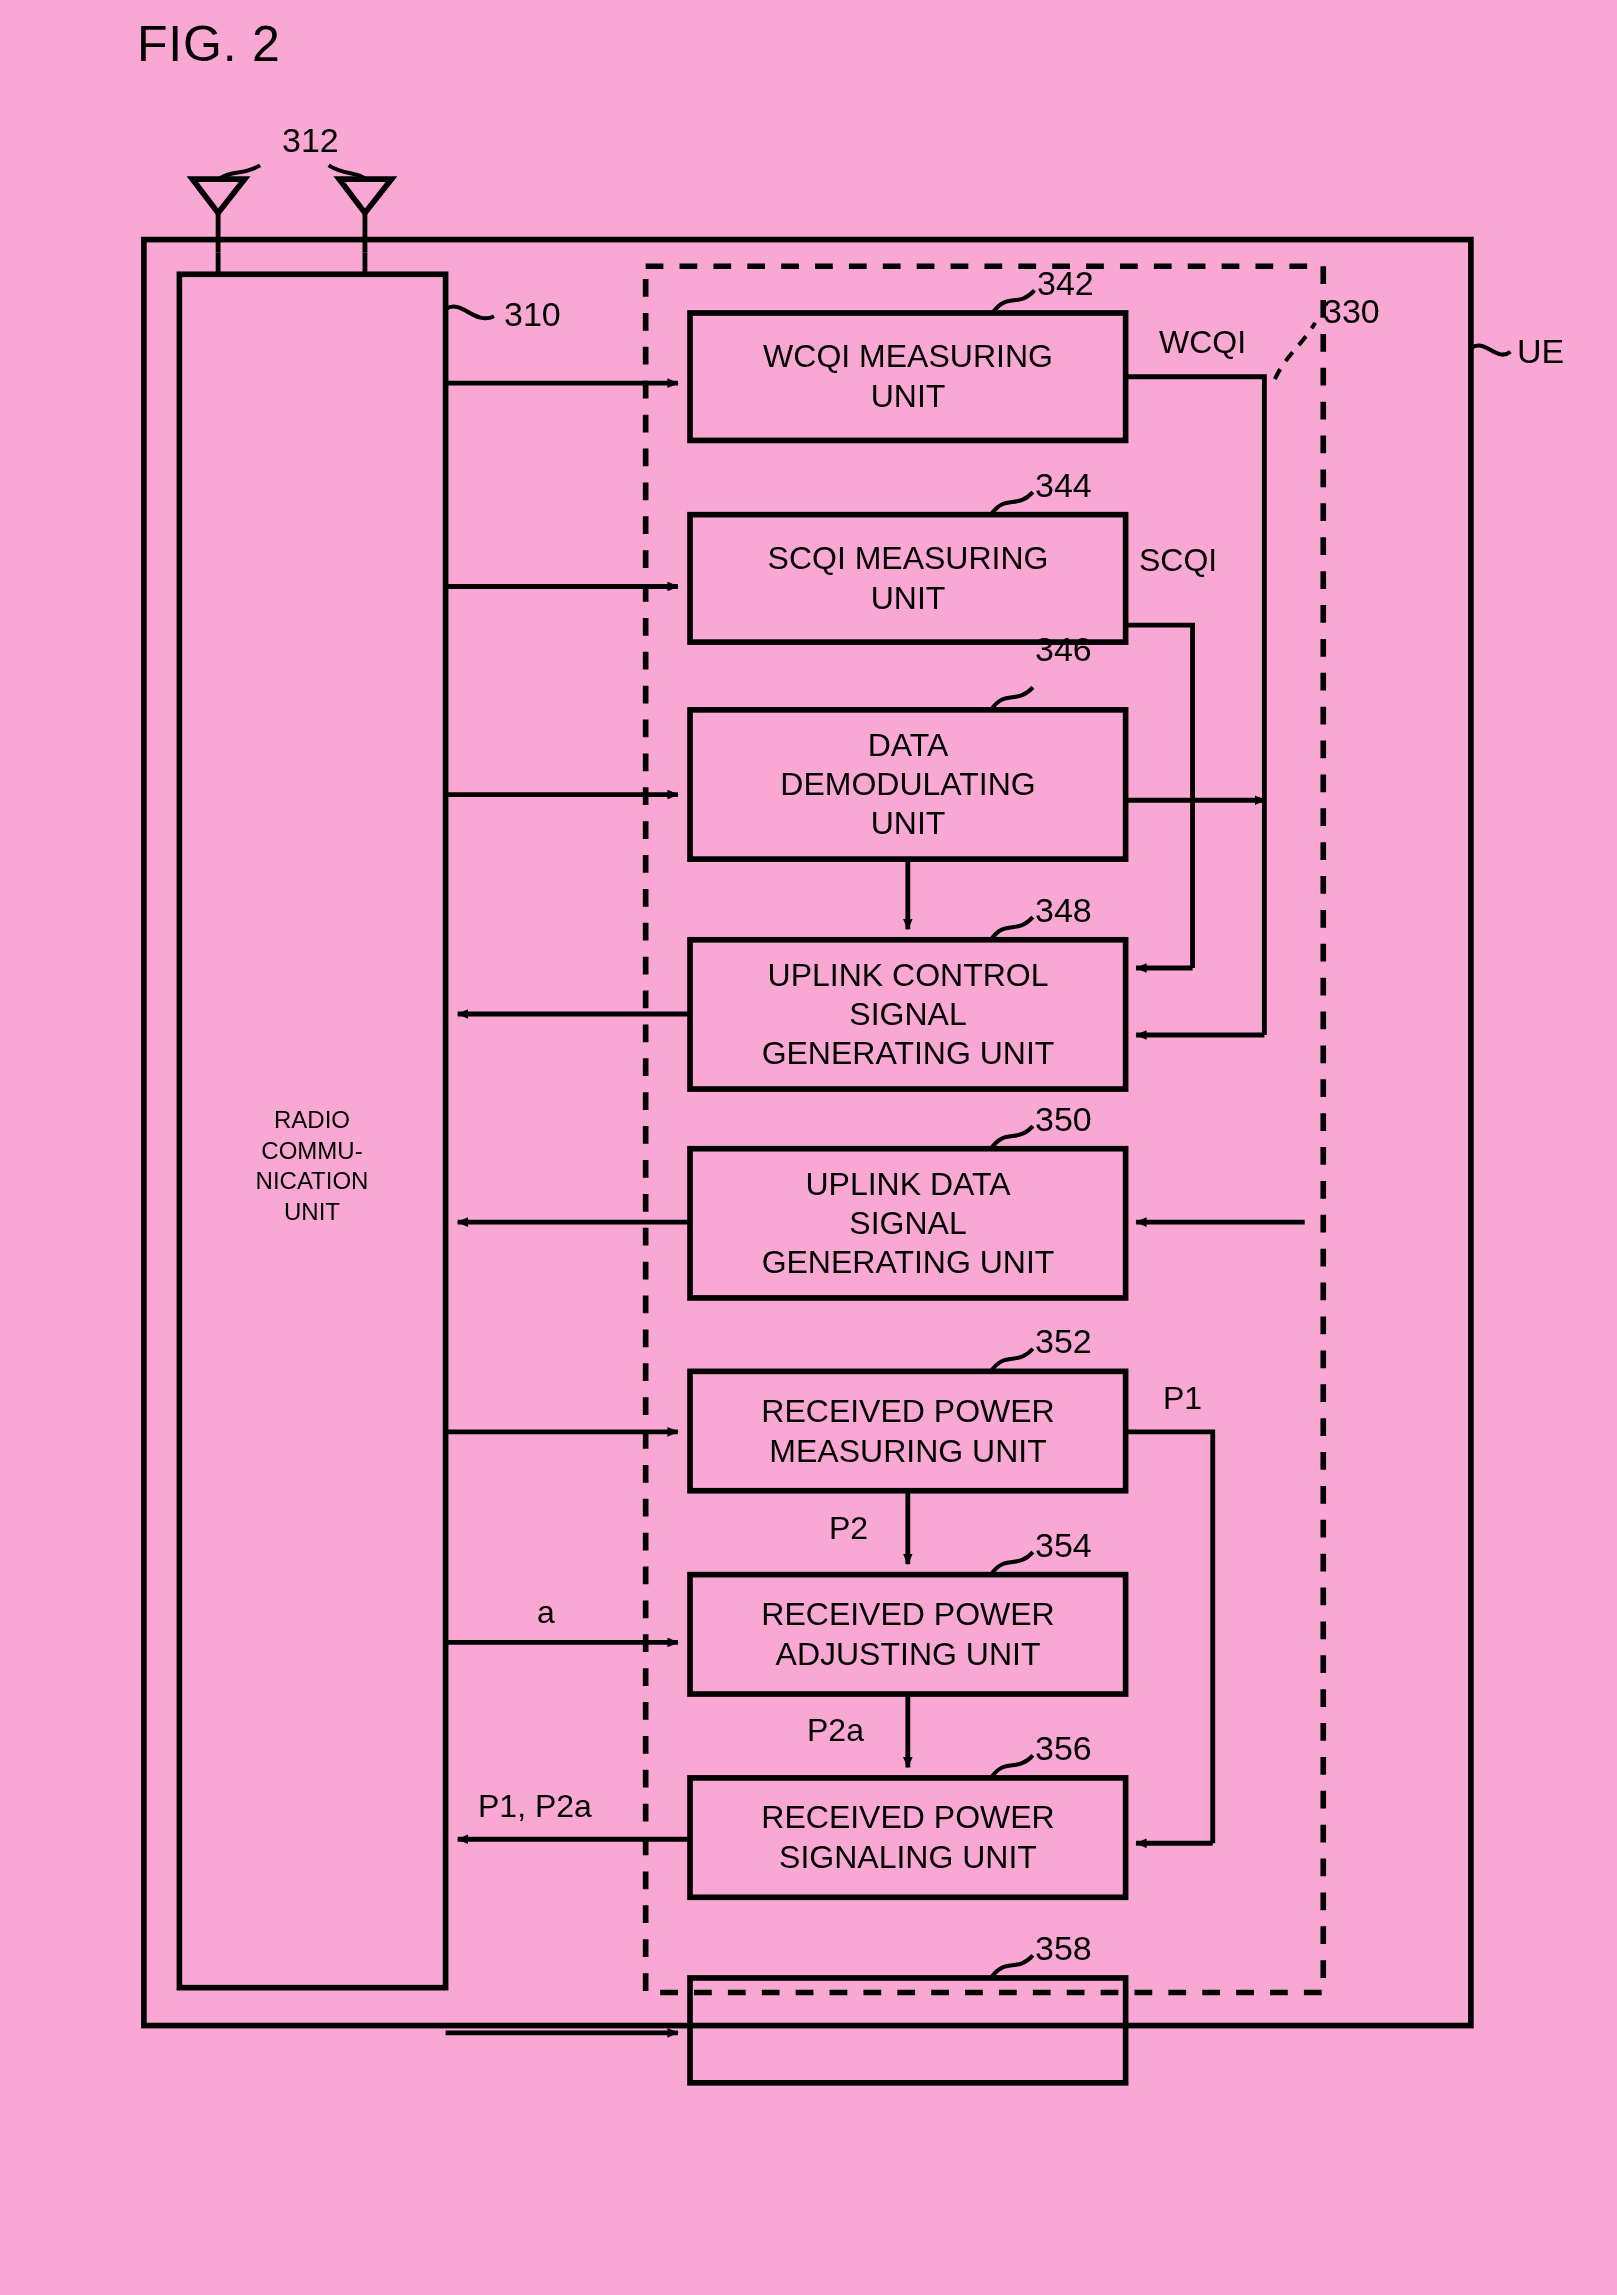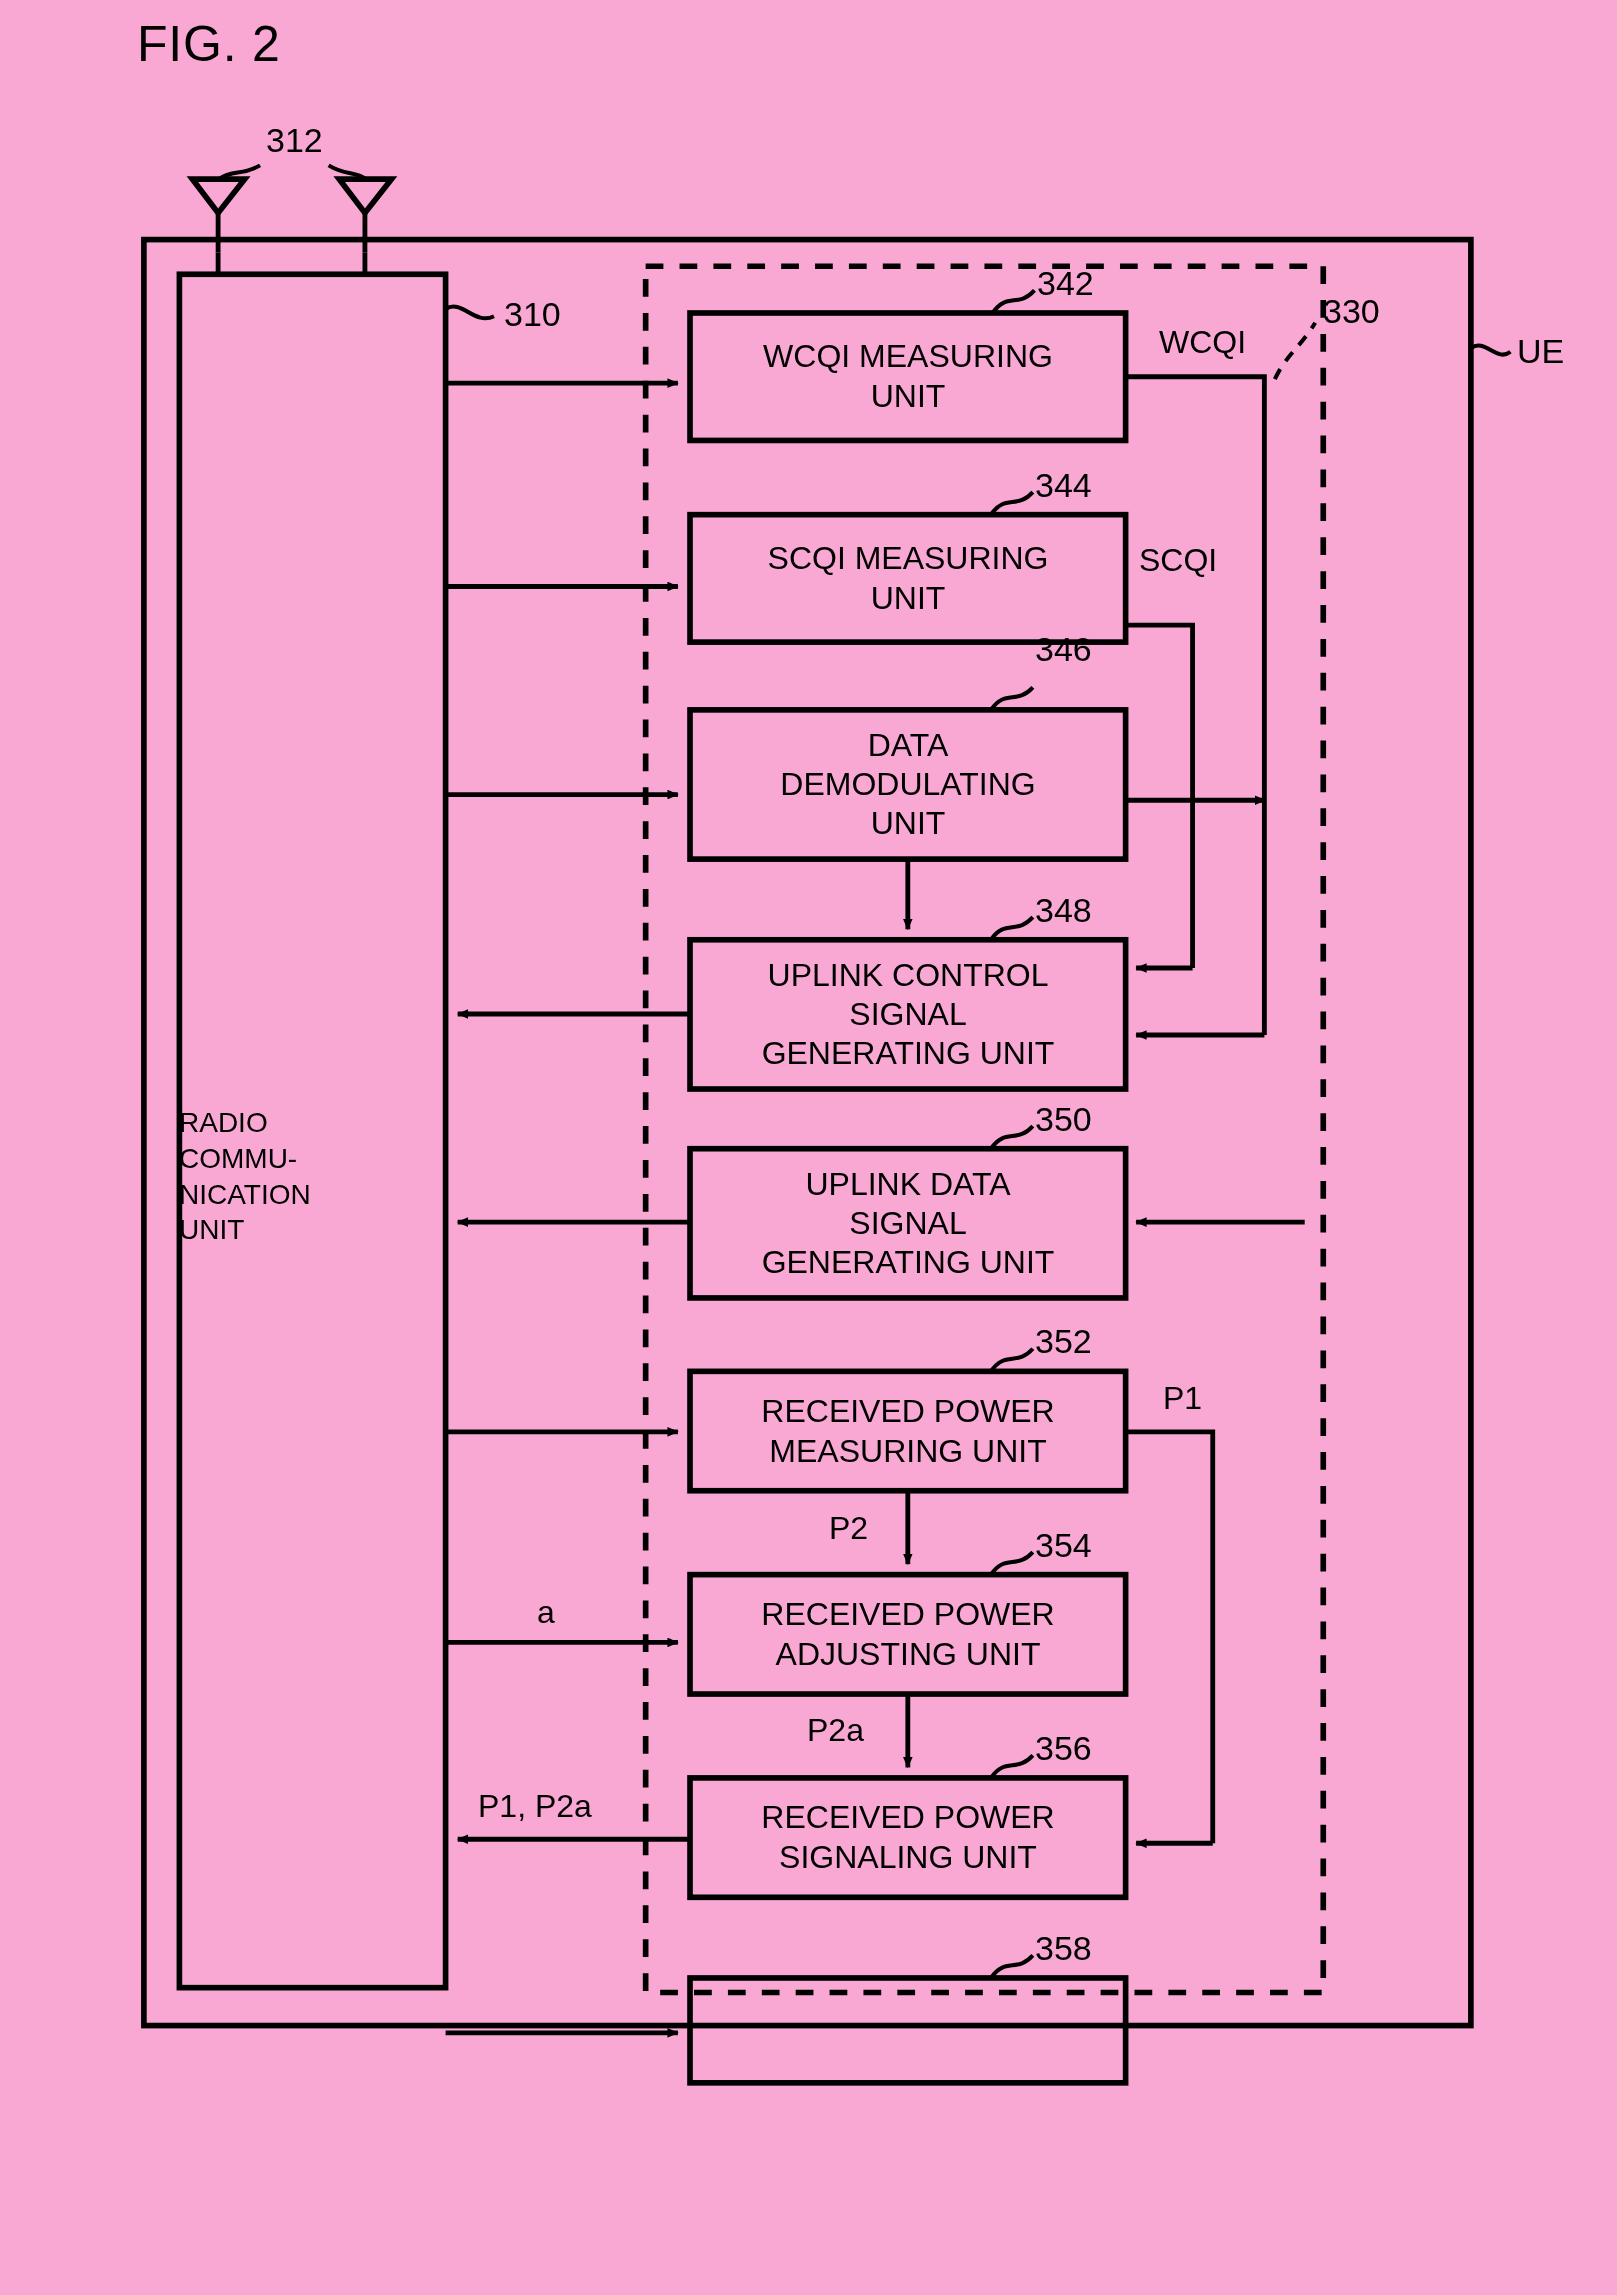--- a/index.html
+++ b/index.html
@@ -51,22 +51,22 @@
     white-space: nowrap;
   }
   .sig-label {
     position: absolute;
     font-size: 32px;
     font-family: "Liberation Sans", sans-serif;
     white-space: nowrap;
   }
   .rcu-label {
     position: absolute;
-    text-align: left;
-    font-size: 28px;
+    text-align: center;
+    font-size: 24px;
     line-height: 1.28;
     white-space: pre-line;
     font-family: "Liberation Sans", sans-serif;
   }
 </style>
 </head>
 <body>
 
 <div id="stage">
 
@@ -167,21 +167,21 @@
 
       <line x1="1125" y1="1848" x2="1125" y2="1939" marker-end="url(#arrowD)"></line>
 
       <line x1="1125" y1="2100" x2="1125" y2="2191" marker-end="url(#arrowD)"></line>
 
     </g>
   </svg>
 
   <div class="fig-title">FIG. 2</div>
 
-  <div class="ref-num" style="left:266px; top:121px;text-align:center;">312</div>
+  <div class="ref-num" style="left:282px; top:121px;text-align:center;">312</div>
 
   <div class="ref-num" style="left:504px; top:295px;">310</div>
 
   <div class="ref-num" style="left:1323px; top:292px;">330</div>
 
   <div class="ref-num" style="left:1517px; top:332px;">UE</div>
 
   <div class="rcu-label" style="left:179px; top:1105px; width:266px;">RADIO
 COMMU-
 NICATION

